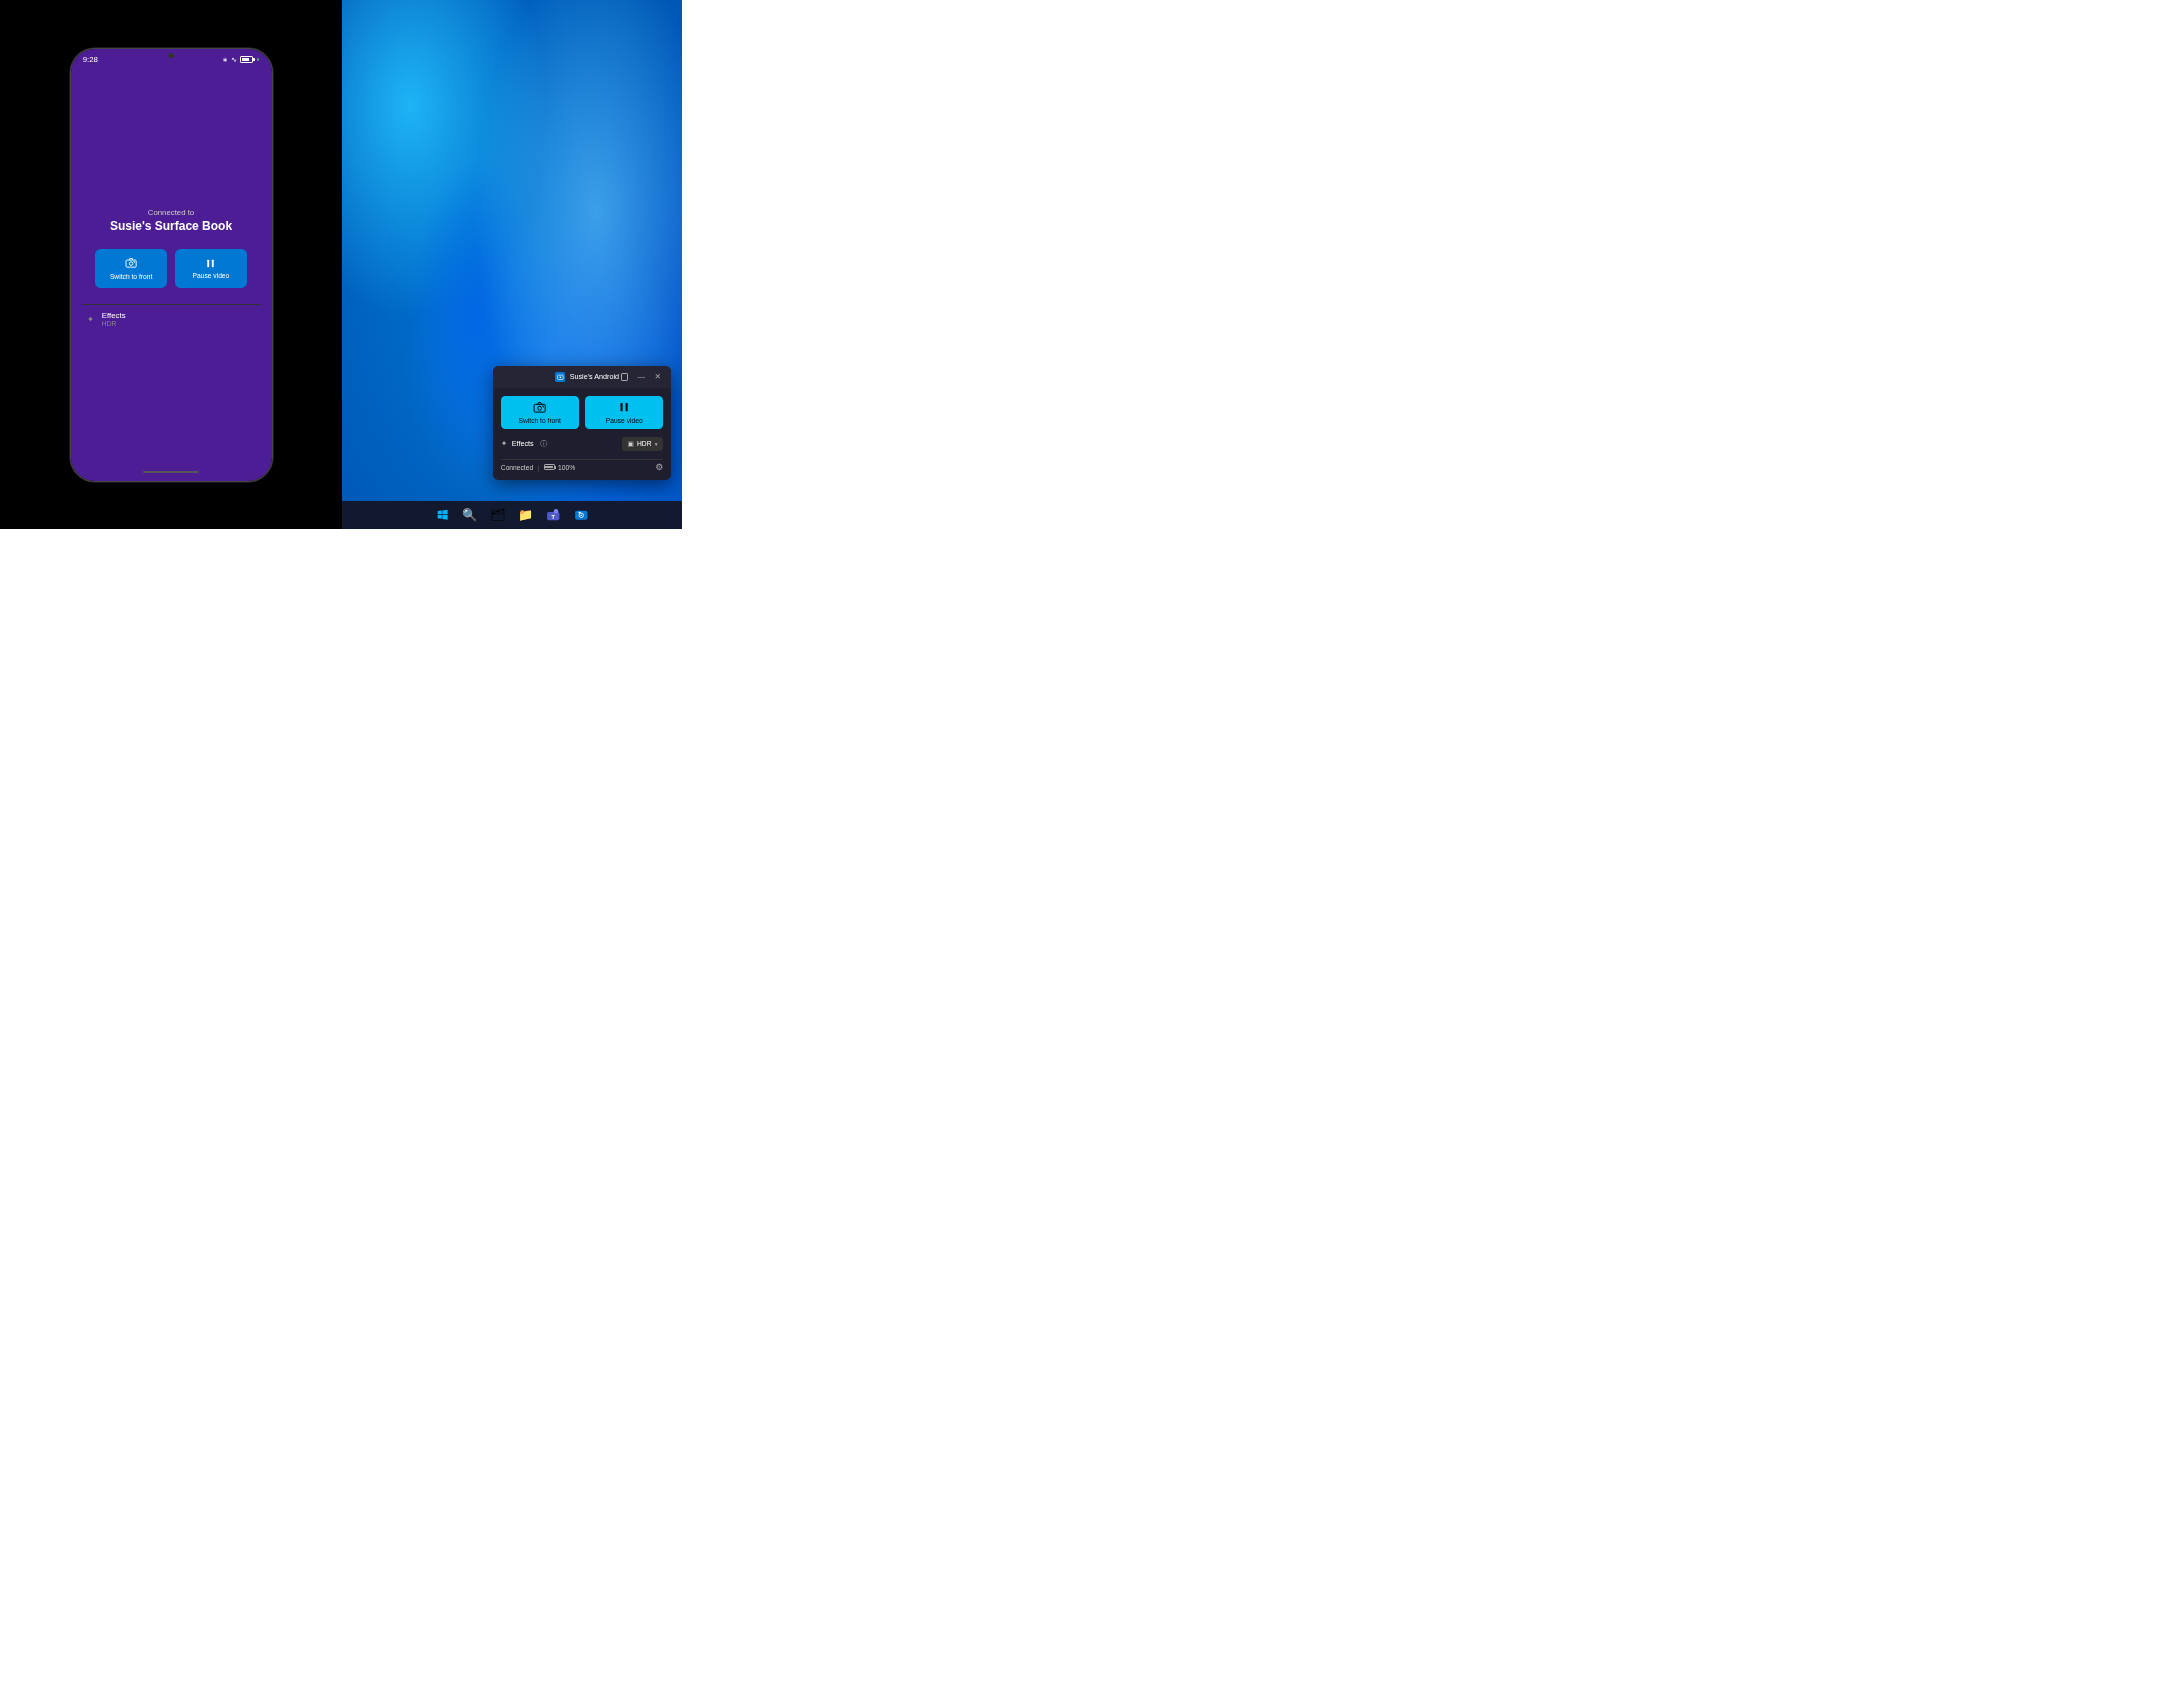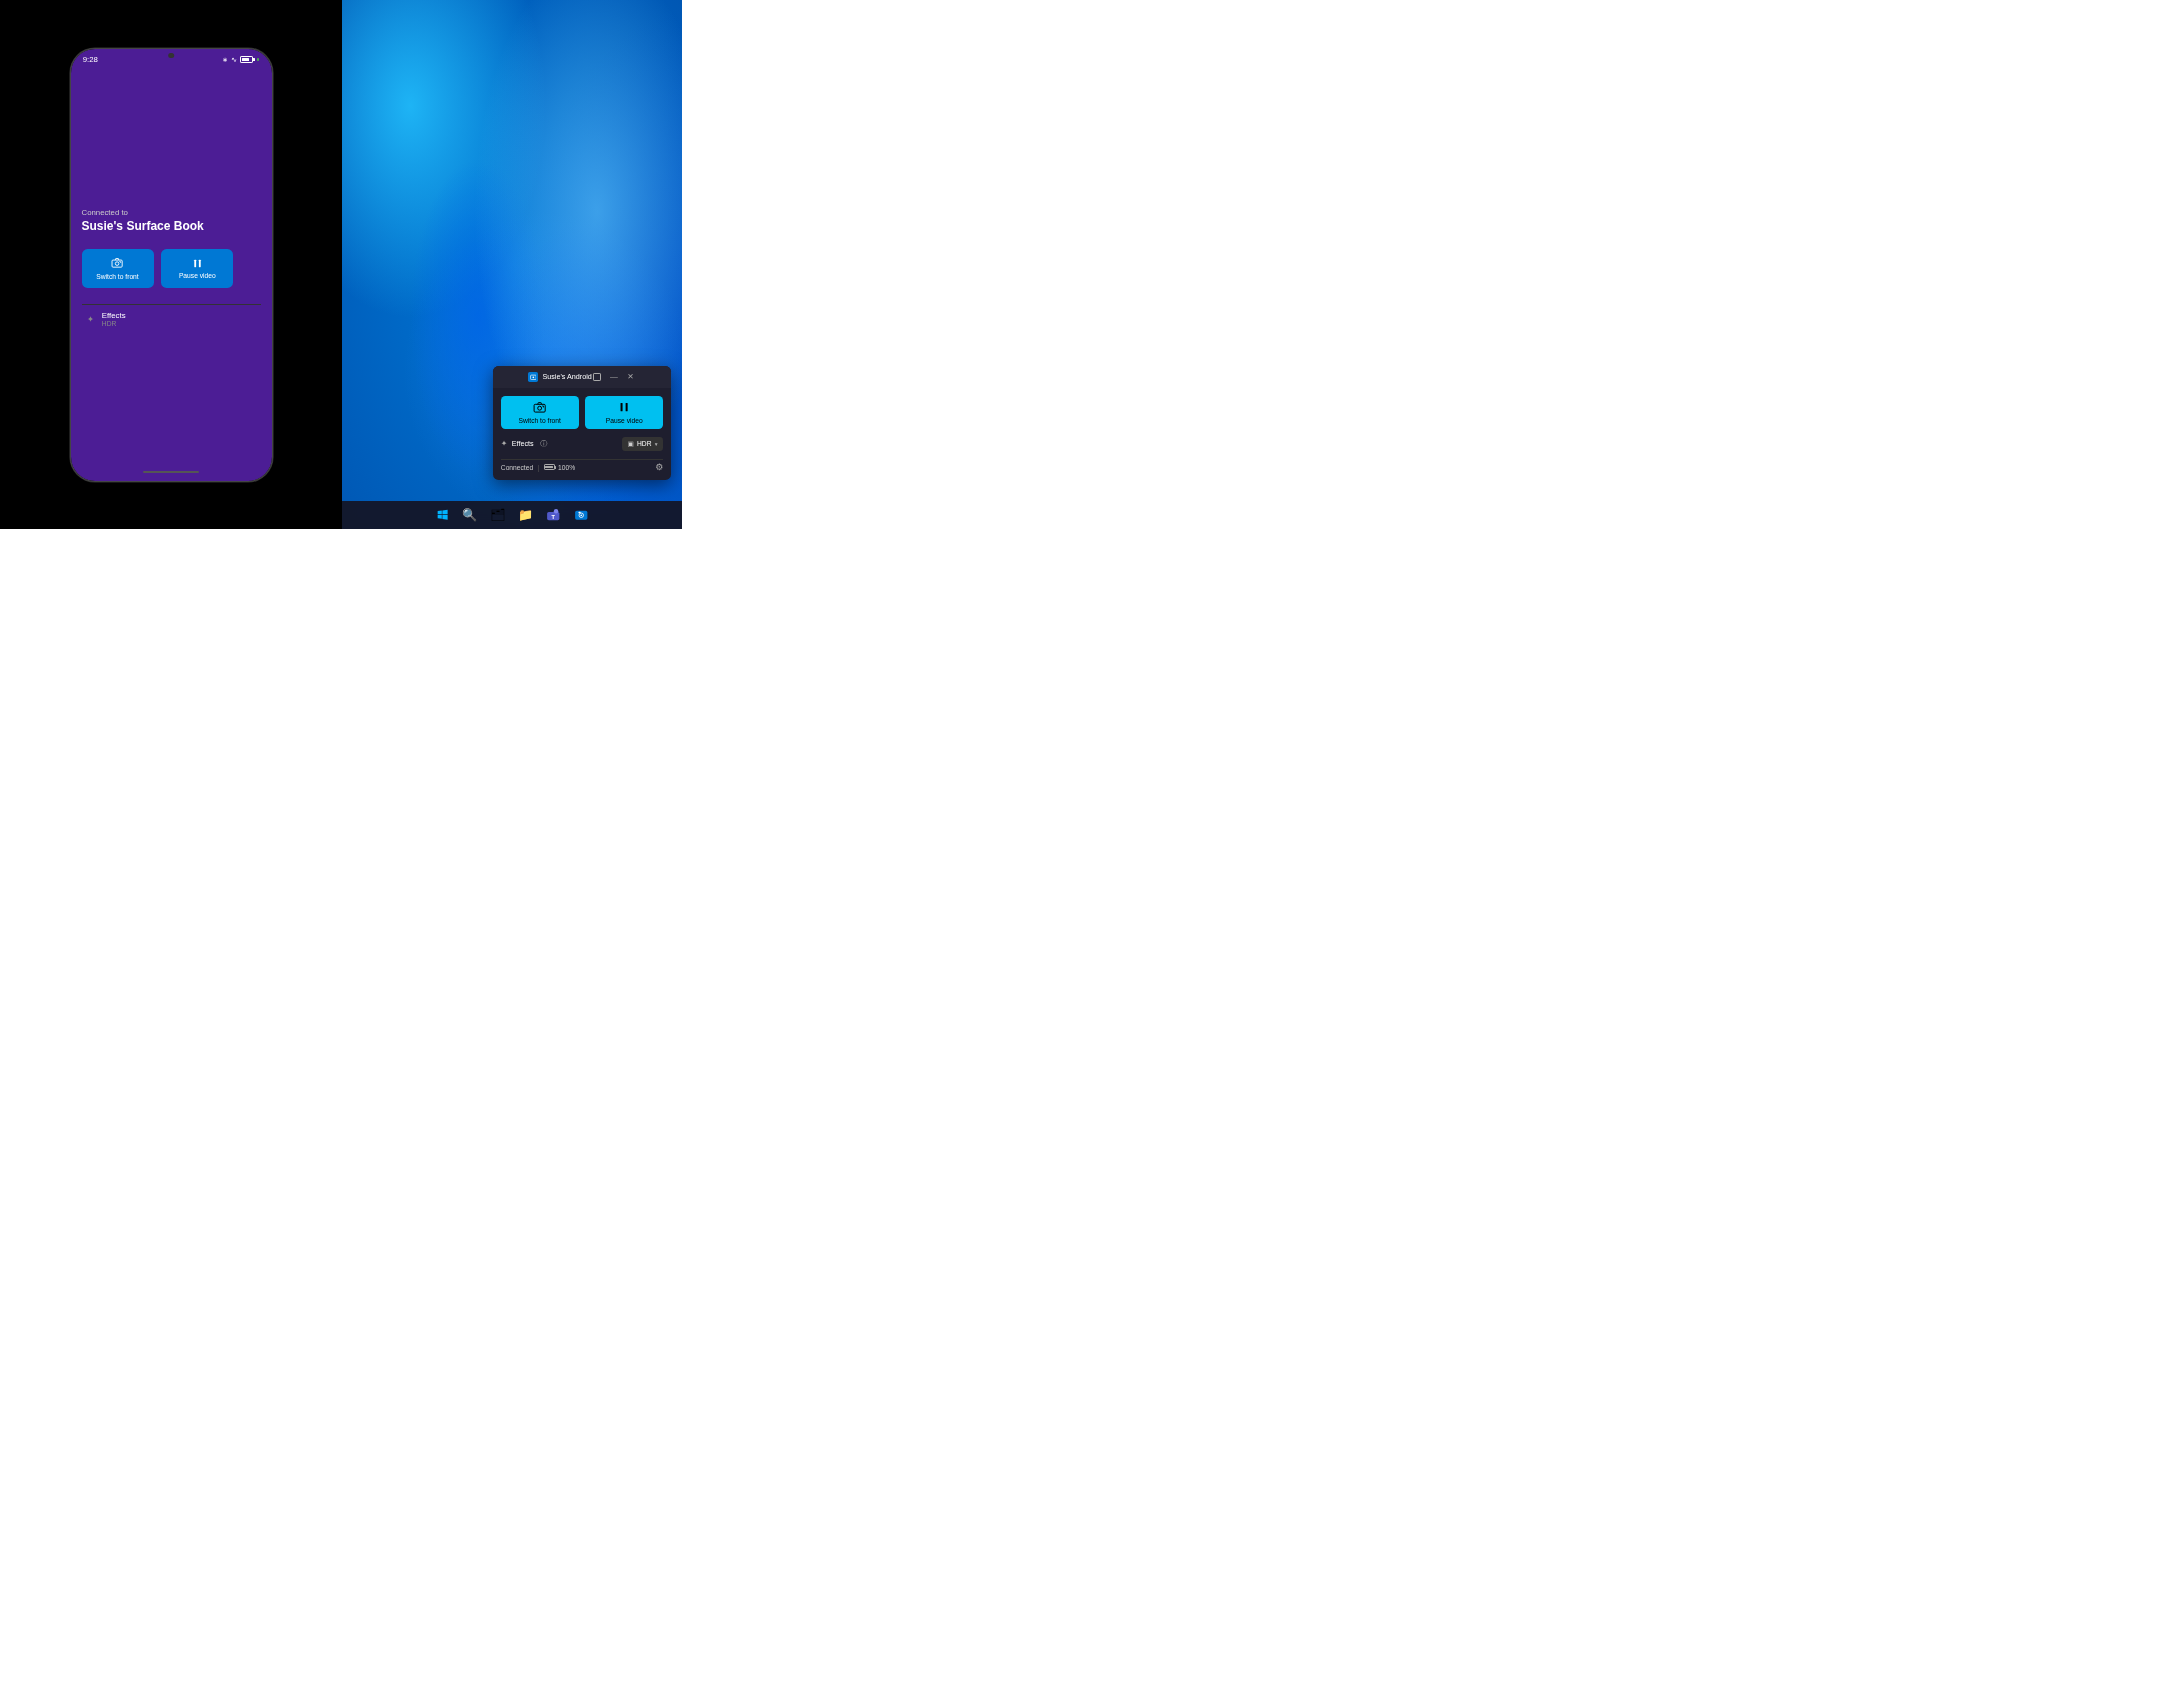--- a/index.html
+++ b/index.html
@@ -122,21 +122,21 @@
       background: #4caf50;
       border-radius: 50%;
       margin-left: 1.1px;
     }
 
     
     .phone-content {
       flex: 1;
       display: flex;
       flex-direction: column;
-      align-items: flex-start;
+      align-items: center;
       justify-content: center;
       padding: 11px;
     }
 
     .phone-connected-text {
       color: #ccc;
       font-size: 7.8px;
       text-align: center;
       margin-bottom: 2.2px;
     }
@@ -261,21 +261,21 @@
       width: 178px;
       background: #1e1e2e;
       border-radius: 5.6px;
       box-shadow: 0 4.4px 18px rgba(0,0,0,0.5);
       overflow: hidden;
     }
 
     .popup-titlebar {
       display: flex;
       align-items: center;
-      justify-content: center;
+      justify-content: flex-end;
       padding: 5.6px 7.8px;
       background: #252535;
     }
 
     .popup-title-left {
       display: flex;
       align-items: center;
       gap: 4.4px;
     }
 

